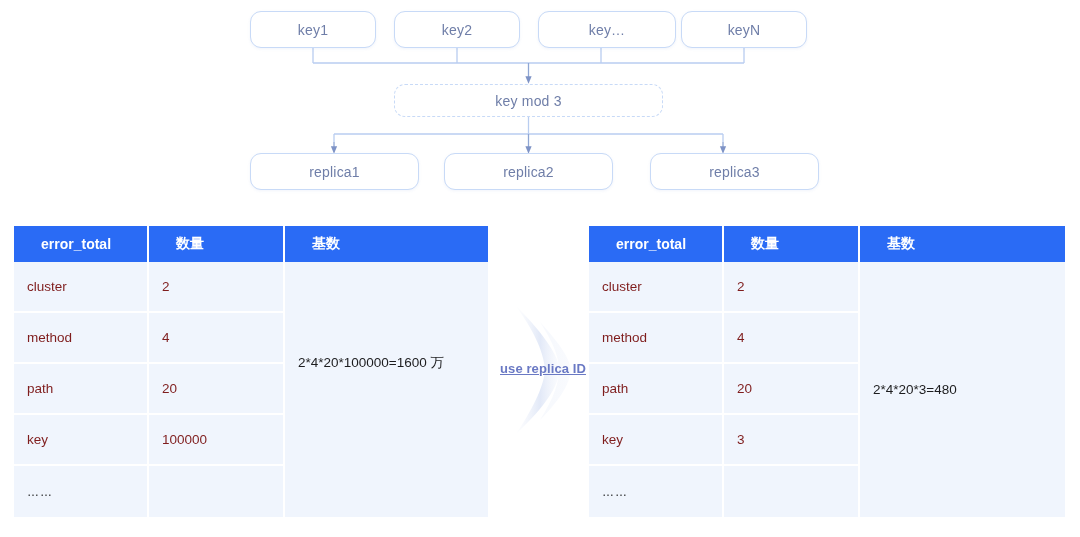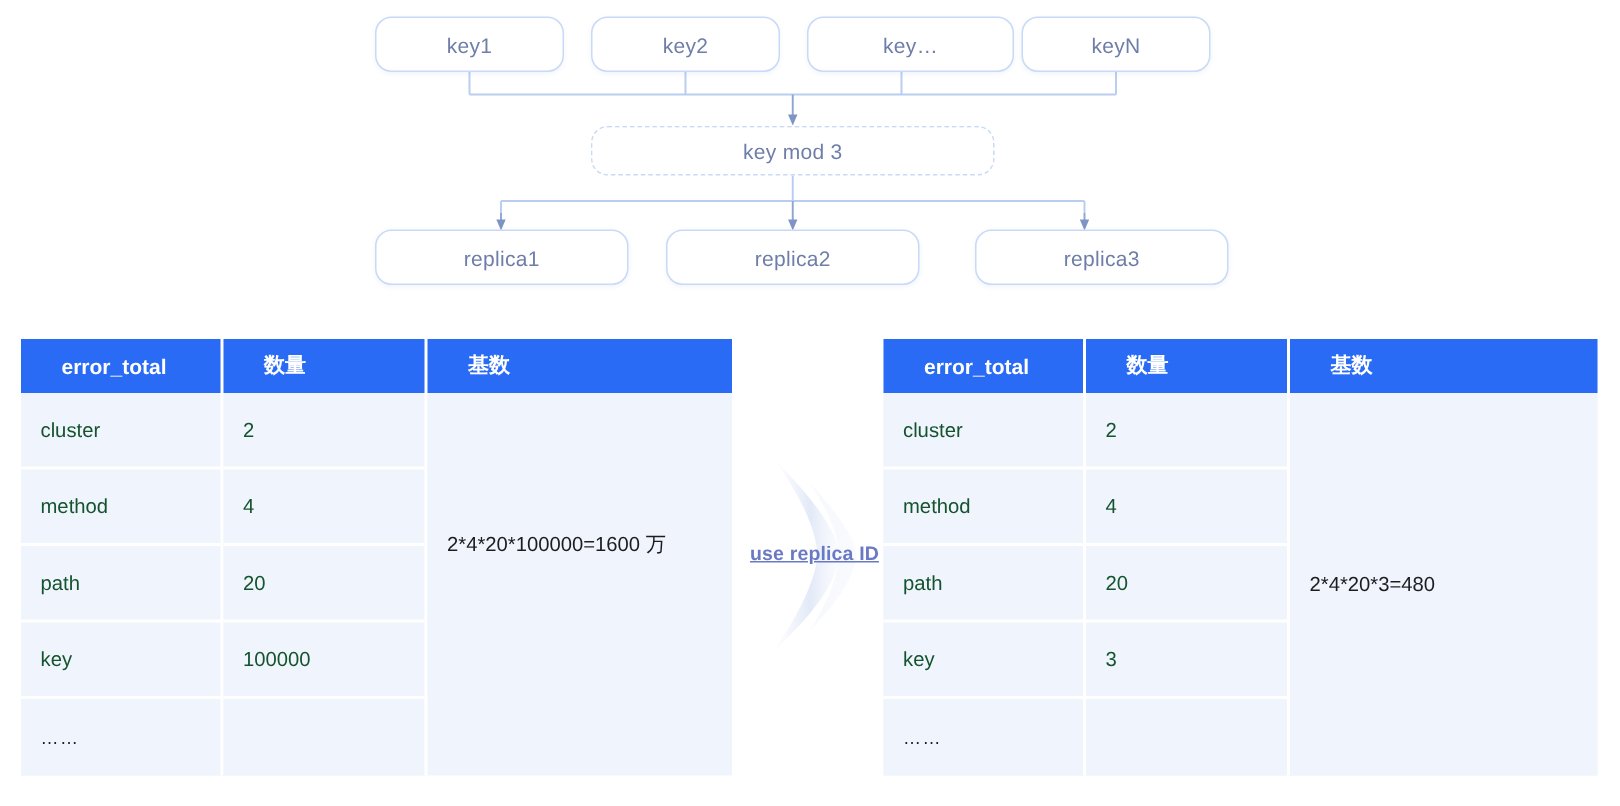--- a/index.html
+++ b/index.html
@@ -89,21 +89,21 @@
     background: #f0f5fd;
   }
   .tbl .col:last-child { border-right: none; }
   .tbl .cell {
     box-sizing: border-box;
     height: 51px;
     display: flex;
     align-items: center;
     padding-left: 13px;
     font-size: 13.5px;
-    color: #14532d;
+    color: #7f1d1d;
     border-bottom: 2px solid #ffffff;
   }
   .tbl .cell:last-child { border-bottom: none; }
   .tbl .cell.dots {
     color: #1d1d1f;
     letter-spacing: 1px;
     font-size: 12px;
   }
   .tbl .formula-col {
     box-sizing: border-box;

